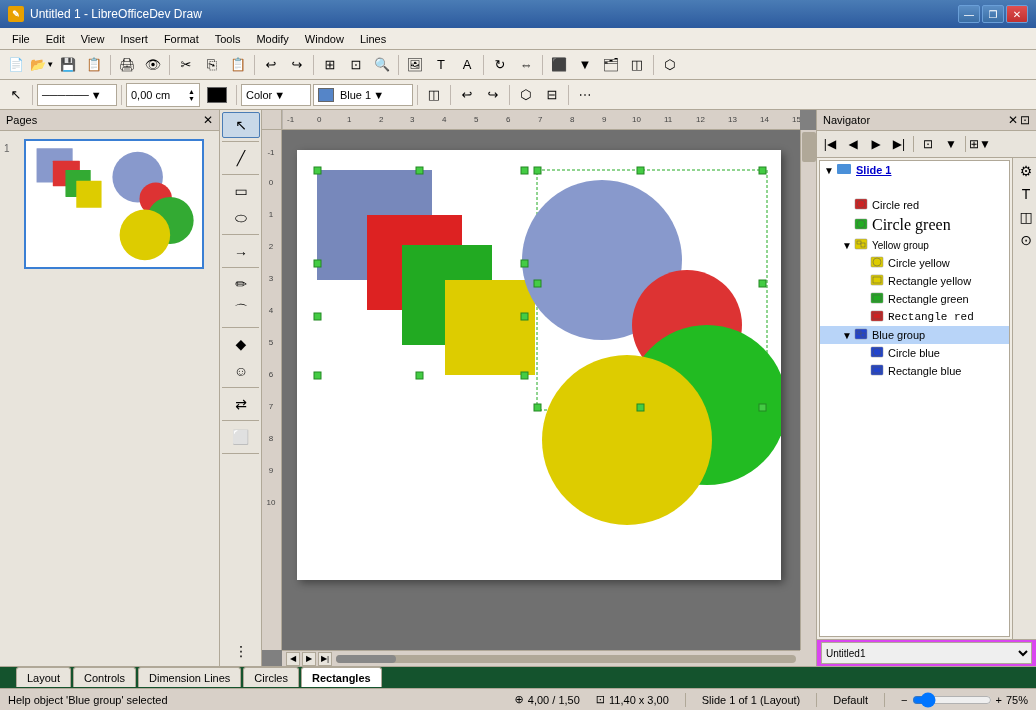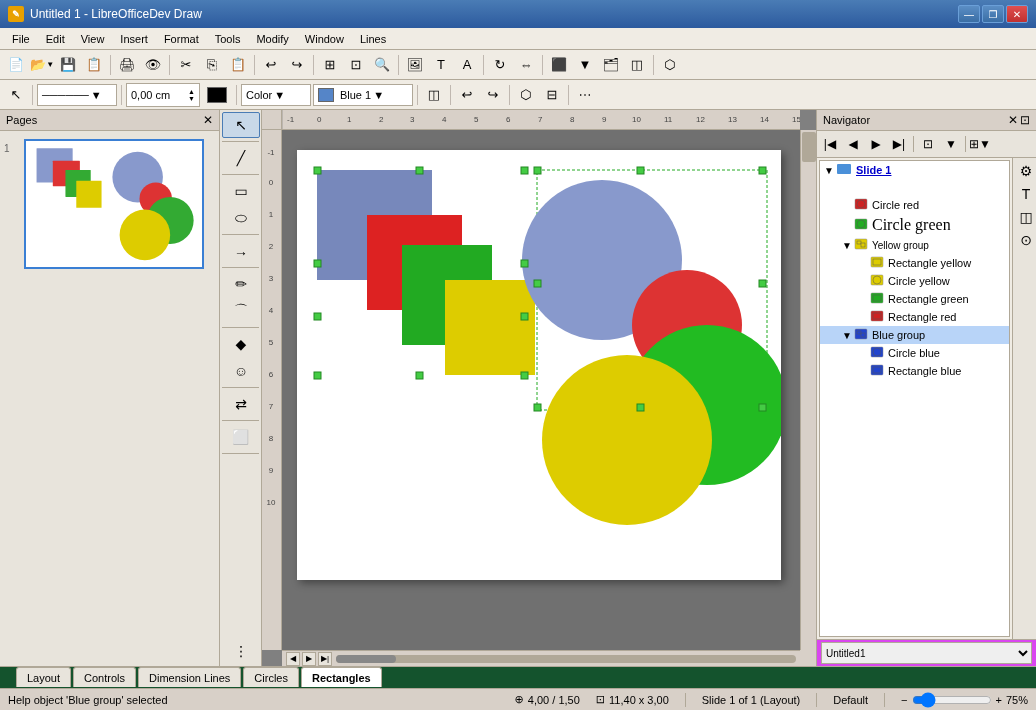--- a/index.html
+++ b/index.html
@@ -424,35 +424,35 @@
                 </svg>
             </span>
             <span style="font-size:10px;">Yellow group</span>
           </div>
 
           <div class="tree-item" style="padding-left:36px;">
             <span class="tree-toggle" style="width:14px;"></span>
             <span style="margin-right:4px;">
               <svg width="14" height="12" viewBox="0 0 14 12">
                   <rect x="1" y="1" width="12" height="10" fill="#ddcc00" stroke="#888" stroke-width="0.5" rx="1"></rect>
+                  <circle cx="7" cy="6" r="4" fill="#ddcc00" stroke="#555" stroke-width="0.5"></circle>
+                </svg>
+            </span>
+            <span style="font-size:11px;">Circle yellow</span>
+          </div>
+
+          <div class="tree-item" style="padding-left:36px;">
+            <span class="tree-toggle" style="width:14px;"></span>
+            <span style="margin-right:4px;">
+              <svg width="14" height="12" viewBox="0 0 14 12">
+                  <rect x="1" y="1" width="12" height="10" fill="#ddcc00" stroke="#888" stroke-width="0.5" rx="1"></rect>
                   <rect x="3" y="3" width="8" height="6" fill="#ddcc00" stroke="#555" stroke-width="0.5"></rect>
                 </svg>
             </span>
             <span style="font-size:11px;">Rectangle yellow</span>
-          </div>
-
-          <div class="tree-item" style="padding-left:36px;">
-            <span class="tree-toggle" style="width:14px;"></span>
-            <span style="margin-right:4px;">
-              <svg width="14" height="12" viewBox="0 0 14 12">
-                  <rect x="1" y="1" width="12" height="10" fill="#ddcc00" stroke="#888" stroke-width="0.5" rx="1"></rect>
-                  <circle cx="7" cy="6" r="4" fill="#ddcc00" stroke="#555" stroke-width="0.5"></circle>
-                </svg>
-            </span>
-            <span style="font-size:11px;">Circle yellow</span>
           </div>
 
           <div class="tree-item" style="padding-left:36px;">
             <span class="tree-toggle" style="width:14px;"></span>
             <span style="margin-right:4px;">
               <svg width="14" height="12" viewBox="0 0 14 12">
                   <rect x="1" y="1" width="12" height="10" fill="#22aa22" stroke="#888" stroke-width="0.5" rx="1"></rect>
                   <rect x="3" y="3" width="8" height="6" fill="#22aa22" stroke="#555" stroke-width="0.5"></rect>
                 </svg>
             </span>
@@ -460,21 +460,21 @@
           </div>
 
           <div class="tree-item" style="padding-left:36px;">
             <span class="tree-toggle" style="width:14px;"></span>
             <span style="margin-right:4px;">
               <svg width="14" height="12" viewBox="0 0 14 12">
                   <rect x="1" y="1" width="12" height="10" fill="#cc2222" stroke="#888" stroke-width="0.5" rx="1"></rect>
                   <rect x="3" y="3" width="8" height="6" fill="#cc2222" stroke="#555" stroke-width="0.5"></rect>
                 </svg>
             </span>
-            <span style="font-size:11px;">Rectangle red</span>
+            <span style="font-size:11px;font-family:Liberation Mono, monospace;">Rectangle red</span>
           </div>
 
           <div class="tree-item selected" style="padding-left:20px;">
             <span class="tree-toggle">▼</span>
             <span style="margin-right:4px;">
               <svg width="14" height="12" viewBox="0 0 14 12">
                   <rect x="1" y="1" width="12" height="10" fill="#2244cc" stroke="#888" stroke-width="0.5" rx="1"></rect>
                   <rect x="3" y="3" width="4" height="3" fill="#2244cc" stroke="#555" stroke-width="0.5"></rect>
                   <rect x="7" y="5" width="4" height="4" fill="#2244cc" stroke="#555" stroke-width="0.5"></rect>
                 </svg>

